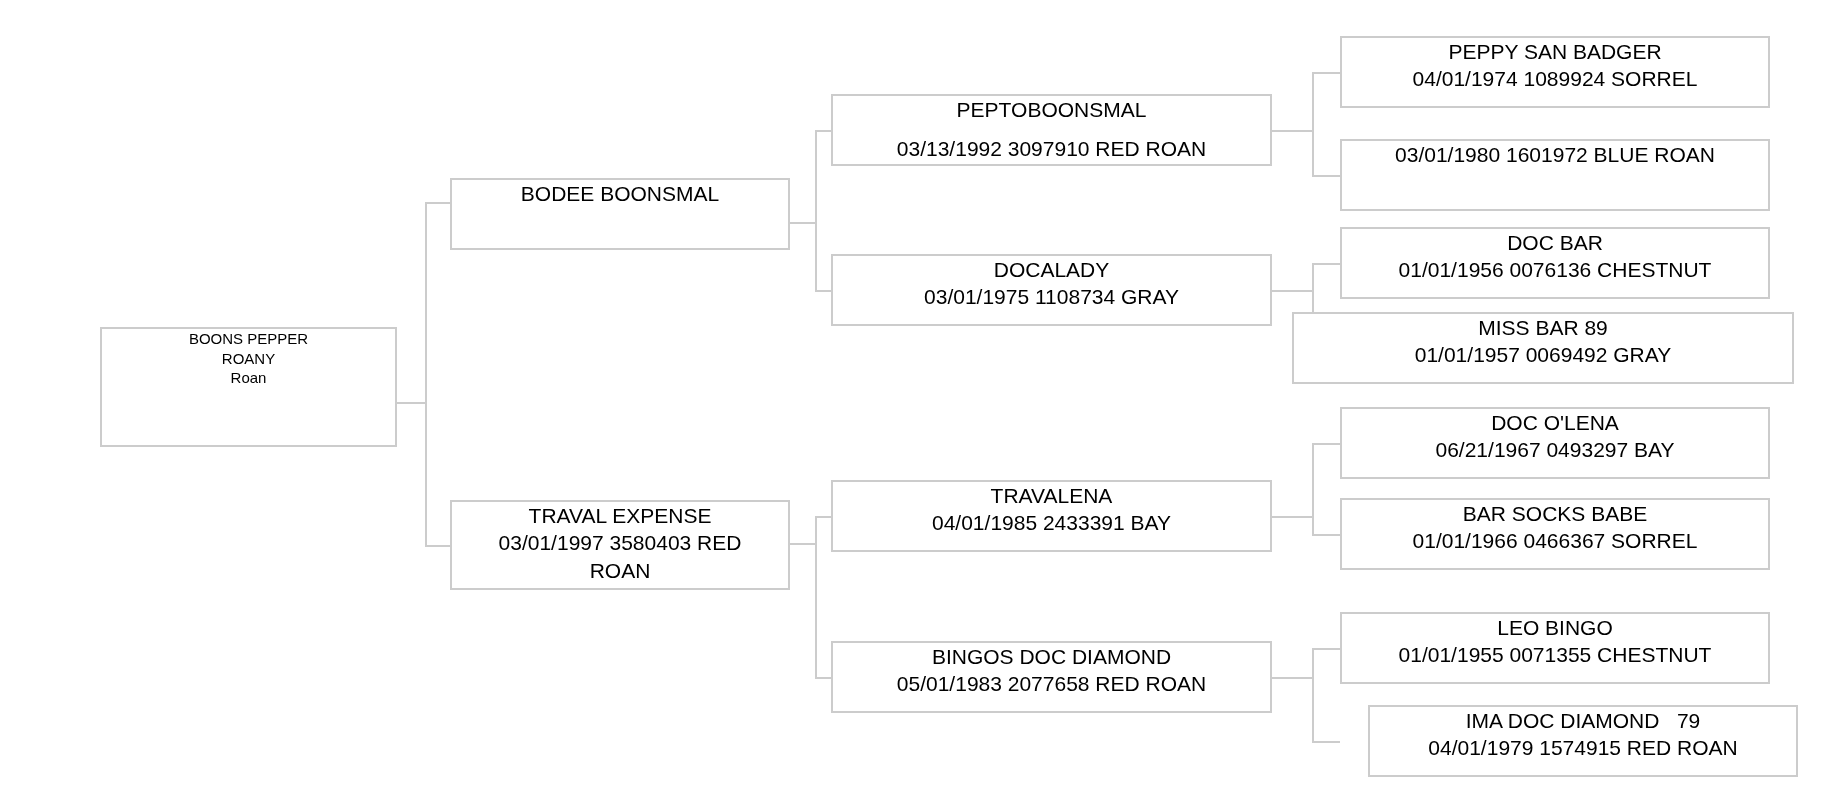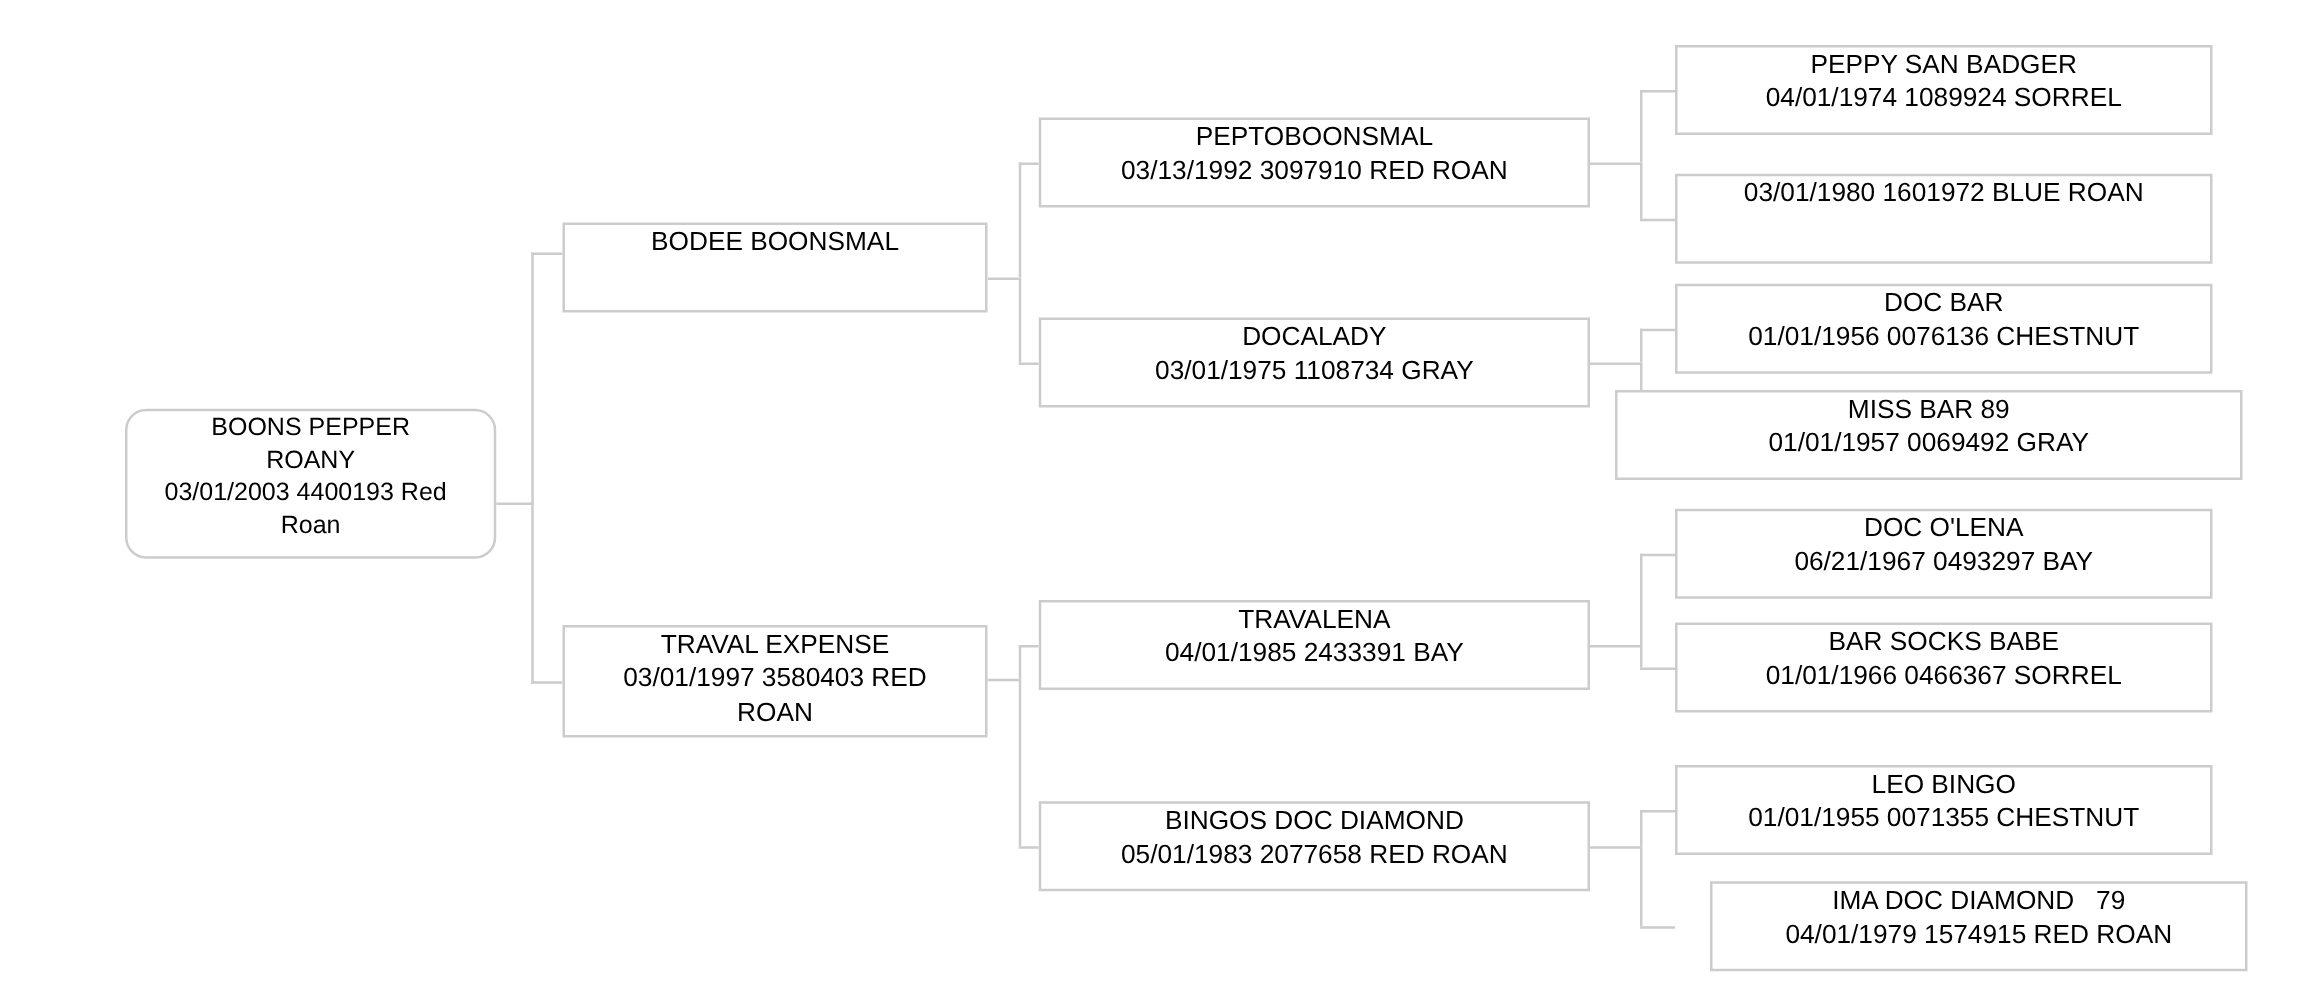--- a/index.html
+++ b/index.html
@@ -37,21 +37,21 @@
   }
 
   .node .nm,
   .node .det {
     display: block;
     width: 100%;
     text-align: center;
   }
 
   
-  .gen0 { font-size: 20px; border-radius: 17px; }
+  .gen0 { font-size: 15px; }
   .gen1 { font-size: 21px; }
   .gen2 { font-size: 21px; }
   .gen3 { font-size: 21px; }
 
   
   .conn {
     position: absolute;
     background: #cccccc;
     z-index: 1;
   }
@@ -101,35 +101,34 @@
 
   <div class="conn h" style="left:1272px; top:677px; width:40px;"></div>
   <div class="conn v" style="left:1312px; top:648px; height:29px;"></div>
   <div class="conn v" style="left:1312px; top:677px; height:64px;"></div>
   <div class="conn h" style="left:1312px; top:648px; width:28px;"></div>
   <div class="conn h" style="left:1312px; top:741px; width:28px;"></div>
 
   <div class="node gen0" style="left:100px; top:327px; width:297px; height:120px;">
     <span class="nm">BOONS PEPPER</span>
     <span class="nm">ROANY</span>
-    <span class="det" style="margin-left:-8px;">03/01/2003 4400193 Red</span>
     <span class="det">Roan</span>
   </div>
 
   <div class="node gen1" style="left:450px; top:178px; width:340px; height:72px;">
     <span class="nm">BODEE BOONSMAL</span>
   </div>
 
   <div class="node gen1" style="left:450px; top:500px; width:340px; height:90px;">
     <span class="nm">TRAVAL EXPENSE</span>
     <span class="det">03/01/1997 3580403 RED</span>
     <span class="det">ROAN</span>
   </div>
 
-  <div class="node gen2" style="left:831px; top:94px; width:441px; height:72px;">
+  <div class="node gen2" style="left:831px; top:94px; width:441px; height:72px;gap:12px;">
     <span class="nm">PEPTOBOONSMAL</span>
     <span class="det">03/13/1992 3097910 RED ROAN</span>
   </div>
 
   <div class="node gen2" style="left:831px; top:254px; width:441px; height:72px;">
     <span class="nm">DOCALADY</span>
     <span class="det">03/01/1975 1108734 GRAY</span>
   </div>
 
   <div class="node gen2" style="left:831px; top:480px; width:441px; height:72px;">

